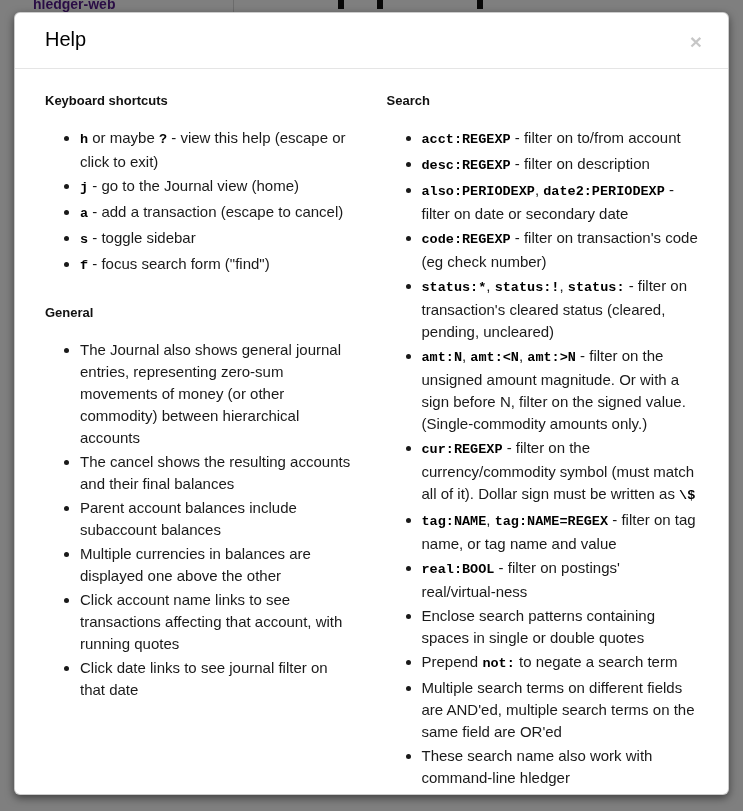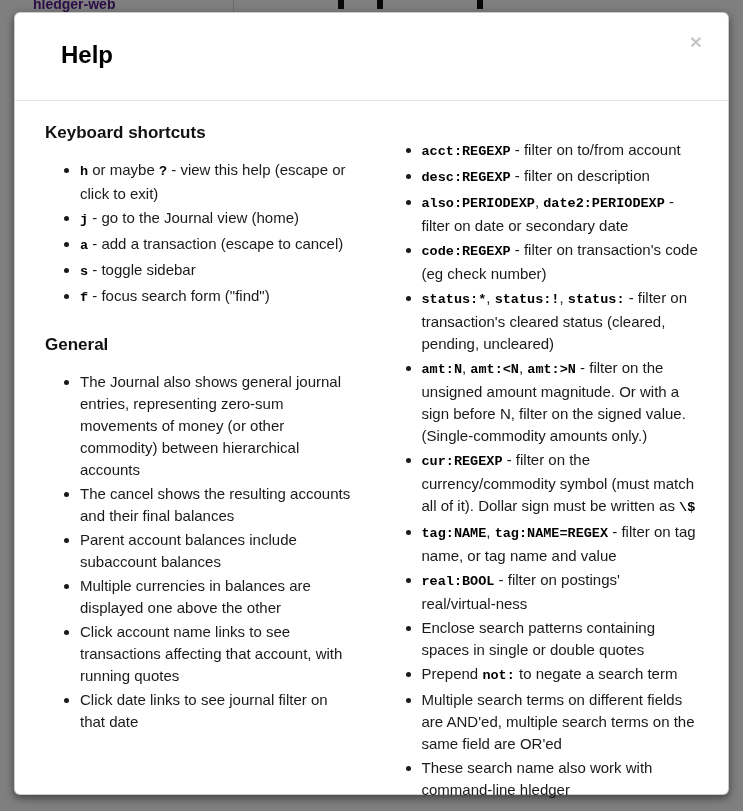--- a/index.html
+++ b/index.html
@@ -18,32 +18,32 @@
   .sidebar-divider{position:absolute;left:233px;top:0;width:1px;height:16px;background:#d8d8d8;}
   .frag{position:absolute;top:0;height:9px;width:6px;background:#101010;}
   .backdrop{position:absolute;inset:0;background:rgba(0,0,0,0.5);}
   
   .modal{
     position:absolute;left:14px;top:12px;width:715px;height:783px;
     background:#fff;border:1px solid rgba(0,0,0,.2);border-radius:6px;
     box-shadow:0 3px 9px rgba(0,0,0,.5);box-sizing:border-box;
   }
   .modal-header{position:relative;padding:14px 30px 17px;border-bottom:1px solid #e5e5e5;}
-  .modal-title{margin:16px;font-size:24px;line-height:24px;font-weight:700;color:#000;}
+  .modal-title{margin:0;font-size:20px;line-height:24px;font-weight:400;color:#000;}
   .close-btn{
     position:absolute;top:18px;right:26px;
     background:none;border:none;padding:0;cursor:pointer;
     font-size:21px;line-height:1;font-weight:700;color:#000;opacity:.22;
     font-family:"Liberation Sans",sans-serif;
   }
   .modal-body{padding:22px 15px 30px;}
   .row{display:flex;}
   .col{width:50%;box-sizing:border-box;padding:0 15px;}
   .help-heading{
-    font-size:17px;line-height:20px;font-weight:700;color:#111;
+    font-size:13px;line-height:20px;font-weight:700;color:#111;
     margin:0;
   }
   .help-list{
     margin:16px 0 26px;padding-left:35px;
     font-size:15px;line-height:22px;color:#1a1a1a;
   }
   .help-list li{margin:0 0 2px;}
   code{
     font-family:"Liberation Mono","DejaVu Sans Mono",monospace;
     font-weight:700;font-size:13.5px;color:#000;
@@ -83,20 +83,21 @@
           <ul class="help-list">
             <li>The Journal also shows general journal entries, representing zero-sum movements of money (or other commodity) between hierarchical accounts</li>
             <li>The cancel shows the resulting accounts and their final balances</li>
             <li>Parent account balances include subaccount balances</li>
             <li>Multiple currencies in balances are displayed one above the other</li>
             <li>Click account name links to see transactions affecting that account, with running quotes</li>
             <li>Click date links to see journal filter on that date</li>
           </ul>
         </div>
       <div class="col">
+          <h5 class="help-heading">Search</h5>
           <ul class="help-list">
             <li><code>acct:REGEXP</code> - filter on to/from account</li>
             <li><code>desc:REGEXP</code> - filter on description</li>
             <li><code>also:PERIODEXP</code>, <code>date2:PERIODEXP</code> - filter on date or secondary date</li>
             <li><code>code:REGEXP</code> - filter on transaction's code (eg check number)</li>
             <li><code>status:*</code>, <code>status:!</code>, <code>status:</code> - filter on transaction's cleared status (cleared, pending, uncleared)</li>
             <li><code>amt:N</code>, <code>amt:&lt;N</code>, <code>amt:&gt;N</code> - filter on the unsigned amount magnitude. Or with a sign before N, filter on the signed value. (Single-commodity amounts only.)</li>
             <li><code>cur:REGEXP</code> - filter on the currency/commodity symbol (must match all of it). Dollar sign must be written as <code>\$</code></li>
             <li><code>tag:NAME</code>, <code>tag:NAME=REGEX</code> - filter on tag name, or tag name and value</li>
             <li><code>real:BOOL</code> - filter on postings' real/virtual-ness</li>

